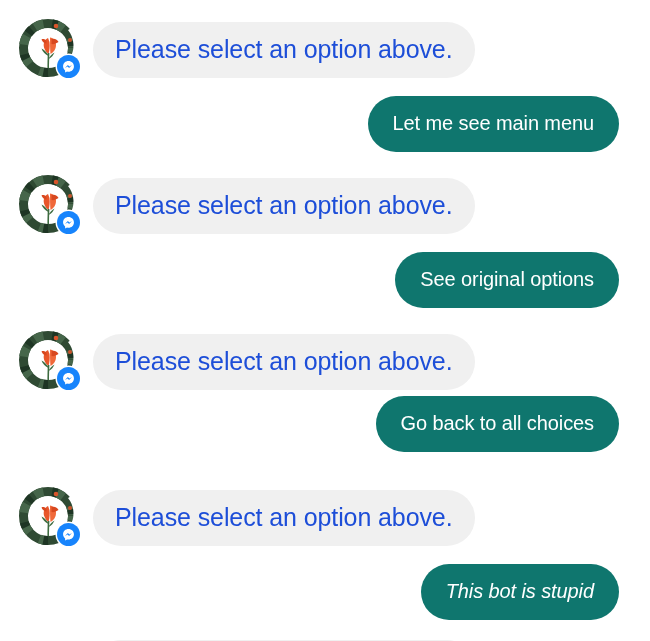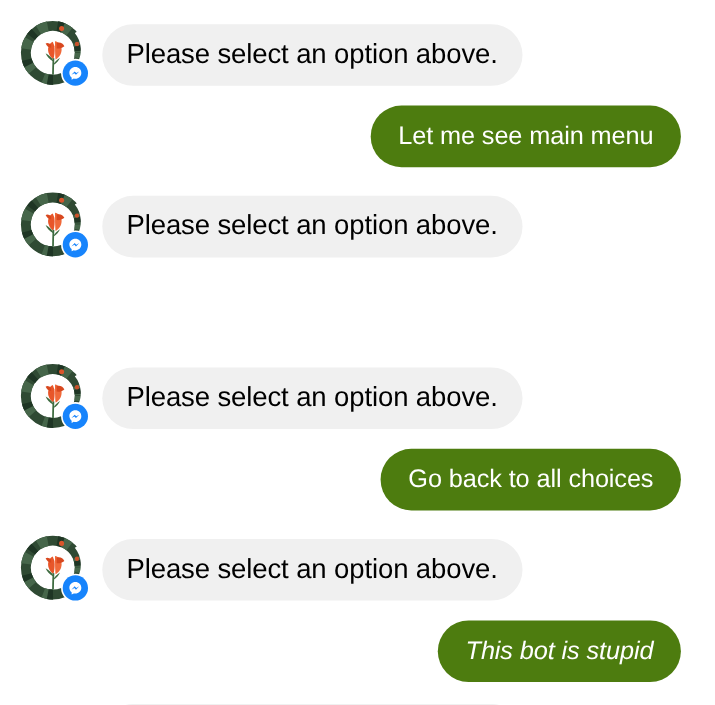--- a/index.html
+++ b/index.html
@@ -81,31 +81,31 @@
   
   .bubble {
     border-radius: 30px;
     box-sizing: border-box;
     display: flex;
     align-items: center;
     white-space: nowrap;
   }
   .bubble.gray {
     background: #f0f0f0;
-    color: #000000;
+    color: #1d4ed8;
     padding: 11px 22px 13px 22px;
     font-size: 25px;
     line-height: 32px;
     letter-spacing: -0.1px;
   }
   .bubble.blue {
-    background: #4d7c0f;
+    background: #0f766e;
     color: #ffffff;
     padding: 11px 25px 13px 25px;
-    font-size: 23px;
+    font-size: 20px;
     line-height: 32px;
     letter-spacing: -0.1px;
   }
 
   
   .row.peek {
     overflow: hidden;
   }
   .peek .bubble.gray {
     height: 56px;
@@ -200,20 +200,23 @@
         </svg>
       </div>
       <div class="badge">
         <svg viewBox="0 0 24 24" xmlns="http://www.w3.org/2000/svg" aria-hidden="true">
           <path fill="#ffffff" d="M12 3.2c-4.9 0-8.7 3.6-8.7 8.4 0 2.7 1.3 5.1 3.3 6.7v3.3l3.1-1.7c.8.2 1.6.3 2.3.3 4.9 0 8.7-3.6 8.7-8.4S16.9 3.2 12 3.2zm.9 11.3l-2.3-2.4-4.3 2.4 4.7-5 2.4 2.4 4.2-2.4-4.7 5z"></path>
         </svg>
       </div>
     </div>
     <div class="bubble gray">Please select an option above.</div>
   </div>
+    <div class="row outgoing" style="top: 252px;">
+    <div class="bubble blue">See original options</div>
+  </div>
     <div class="row incoming" style="top: 330px;">
     <div class="avatar-wrap">
       <div class="avatar">
         <svg viewBox="0 0 60 60" xmlns="http://www.w3.org/2000/svg">
           <defs>
             <clipPath id="cp">
                 <circle cx="30" cy="30" r="30"></circle>
               </clipPath>
           </defs>
           <g clip-path="url(#cp)">
@@ -243,21 +246,21 @@
         </svg>
       </div>
       <div class="badge">
         <svg viewBox="0 0 24 24" xmlns="http://www.w3.org/2000/svg" aria-hidden="true">
           <path fill="#ffffff" d="M12 3.2c-4.9 0-8.7 3.6-8.7 8.4 0 2.7 1.3 5.1 3.3 6.7v3.3l3.1-1.7c.8.2 1.6.3 2.3.3 4.9 0 8.7-3.6 8.7-8.4S16.9 3.2 12 3.2zm.9 11.3l-2.3-2.4-4.3 2.4 4.7-5 2.4 2.4 4.2-2.4-4.7 5z"></path>
         </svg>
       </div>
     </div>
     <div class="bubble gray">Please select an option above.</div>
   </div>
-    <div class="row outgoing" style="top: 408px;">
+    <div class="row outgoing" style="top: 396px;">
     <div class="bubble blue">Go back to all choices</div>
   </div>
     <div class="row incoming" style="top: 486px;">
     <div class="avatar-wrap">
       <div class="avatar">
         <svg viewBox="0 0 60 60" xmlns="http://www.w3.org/2000/svg">
           <defs>
             <clipPath id="cp">
                 <circle cx="30" cy="30" r="30"></circle>
               </clipPath>

